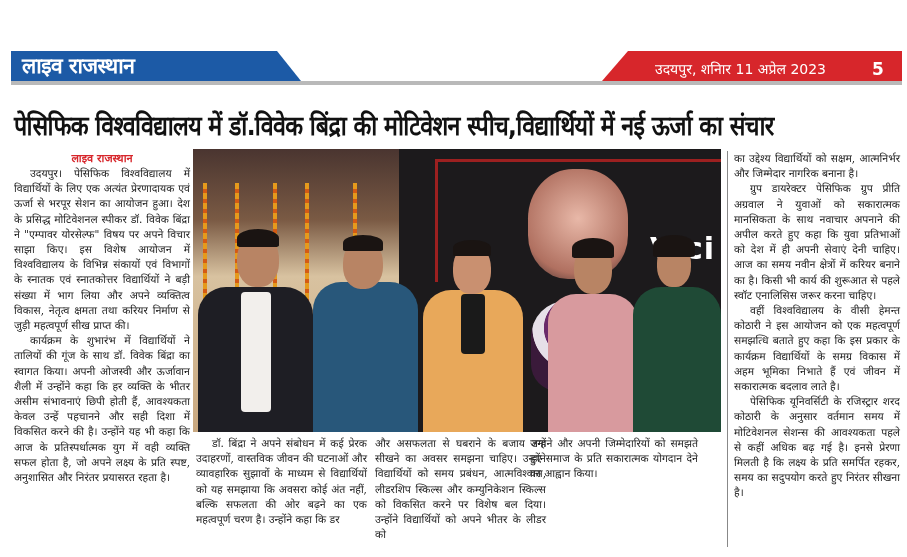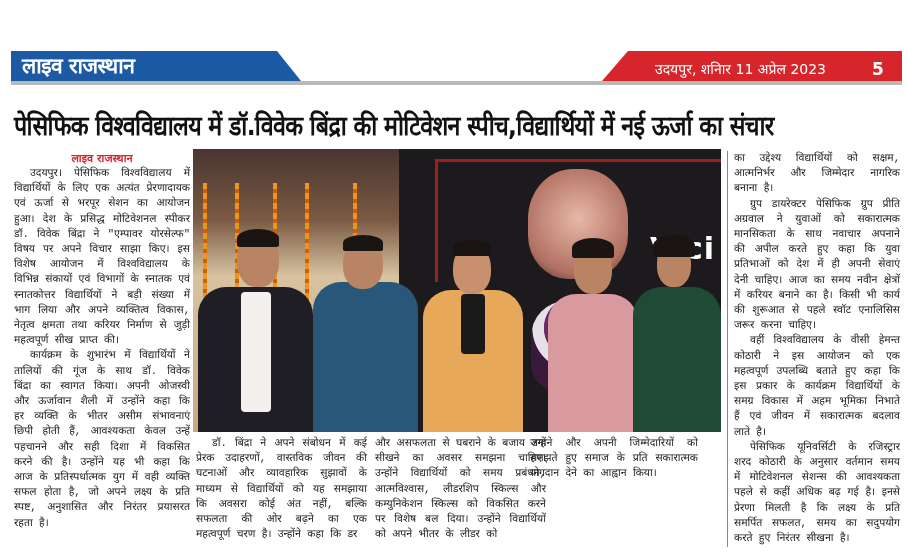--- a/index.html
+++ b/index.html
@@ -40,21 +40,21 @@
     position:absolute; left:14px; top:106px; width:890px;
     font-family:"DejaVu Sans", sans-serif; font-weight:bold;
     font-size:27px; line-height:40px; color:#111; letter-spacing:-0.8px;
     white-space:nowrap; transform:scaleX(0.86); transform-origin:left top;
   }
   
   .col {
     position:absolute; font-family:"DejaVu Serif", serif; font-size:10.6px;
     line-height:15.2px; color:#222; text-align:justify;
   }
-  .col p { margin:0; text-indent:16px;font-family:Liberation Mono, monospace; }
+  .col p { margin:0; text-indent:16px; }
   .byline {
     display:block; text-align:center; color:#d7262b; font-weight:bold;
     font-family:"DejaVu Sans", sans-serif; font-size:11px; line-height:15px;
   }
   .col-left { left:14px; top:151px; width:176px; }
   .col-right { left:734px; top:151px; width:166px; }
   .col-b1 { left:196px; top:436px; width:171px; }
   .col-b2 { left:375px; top:436px; width:171px; }
   .col-b3 { left:530px; top:436px; width:168px; }
   .col-b1 p, .col-b2 p, .col-b3 p { text-indent:16px; }
@@ -160,15 +160,15 @@
 </div>
 <div class="col col-b3">
   <p class="cont">जगाने और अपनी जिम्मेदारियों को समझते हुए समाज के प्रति सकारात्मक योगदान देने का आह्वान किया।</p>
 </div>
 
 <div class="col-sep"></div>
 
 <div class="col col-right">
   <p class="cont">का उद्देश्य विद्यार्थियों को सक्षम, आत्मनिर्भर और जिम्मेदार नागरिक बनाना है।</p>
   <p>ग्रुप डायरेक्टर पेसिफिक ग्रुप प्रीति अग्रवाल ने युवाओं को सकारात्मक मानसिकता के साथ नवाचार अपनाने की अपील करते हुए कहा कि युवा प्रतिभाओं को देश में ही अपनी सेवाएं देनी चाहिए। आज का समय नवीन क्षेत्रों में करियर बनाने का है। किसी भी कार्य की शुरूआत से पहले स्वॉट एनालिसिस जरूर करना चाहिए।</p>
-  <p>वहीं विश्वविद्यालय के वीसी हेमन्त कोठारी ने इस आयोजन को एक महत्वपूर्ण उपलब्धि बताते हुए कहा कि इस प्रकार के कार्यक्रम विद्यार्थियों के समग्र विकास में अहम भूमिका निभाते हैं एवं जीवन में सकारात्मक बदलाव लाते है।</p>
-  <p>पेसिफिक यूनिवर्सिटी के रजिस्ट्रार शरद कोठारी के अनुसार वर्तमान समय में मोटिवेशनल सेशन्स की आवश्यकता पहले से कहीं अधिक बढ़ गई है। इनसे प्रेरणा मिलती है कि लक्ष्य के प्रति समर्पित सफलत, समय का सदुपयोग करते हुए निरंतर सीखना है।</p>
+  <p>वहीं विश्वविद्यालय के वीसी हेमन्त कोठारी ने इस आयोजन को एक महत्वपूर्ण समझत्धि बताते हुए कहा कि इस प्रकार के कार्यक्रम विद्यार्थियों के समग्र विकास में अहम भूमिका निभाते हैं एवं जीवन में सकारात्मक बदलाव लाते है।</p>
+  <p>पेसिफिक यूनिवर्सिटी के रजिस्ट्रार शरद कोठारी के अनुसार वर्तमान समय में मोटिवेशनल सेशन्स की आवश्यकता पहले से कहीं अधिक बढ़ गई है। इनसे प्रेरणा मिलती है कि लक्ष्य के प्रति समर्पित रहकर, समय का सदुपयोग करते हुए निरंतर सीखना है।</p>
 </div>
 
 </body></html>

